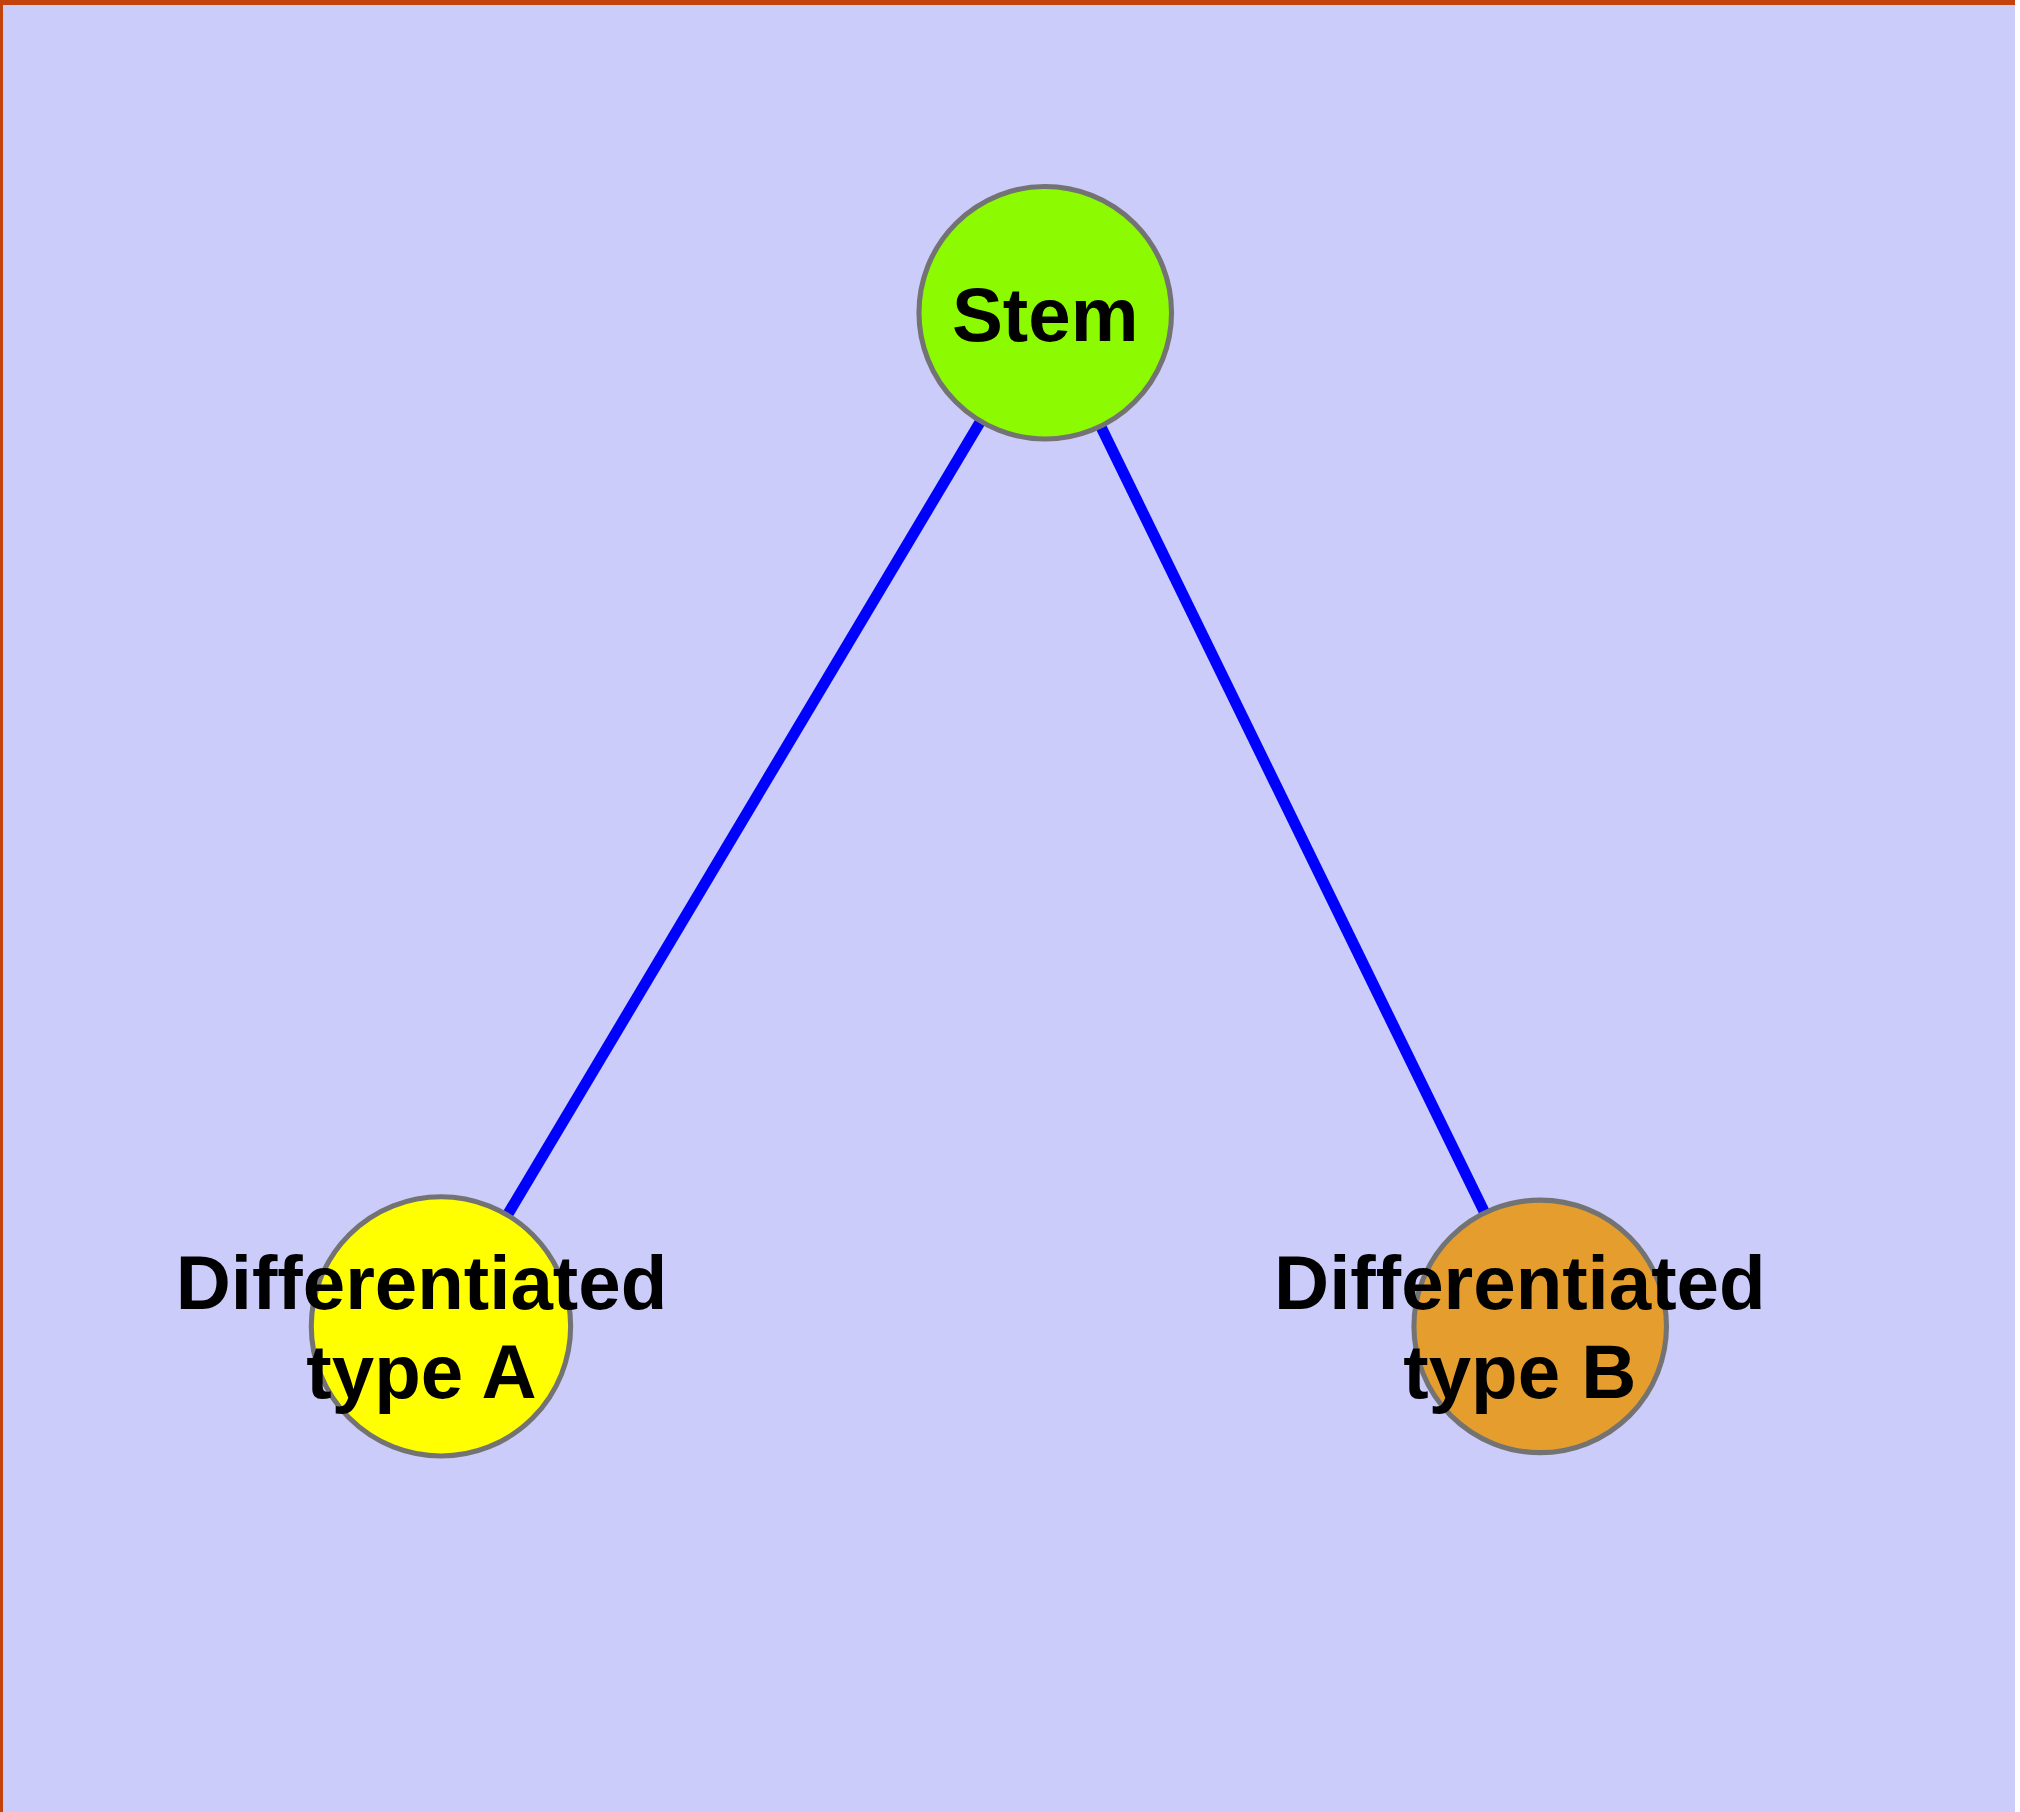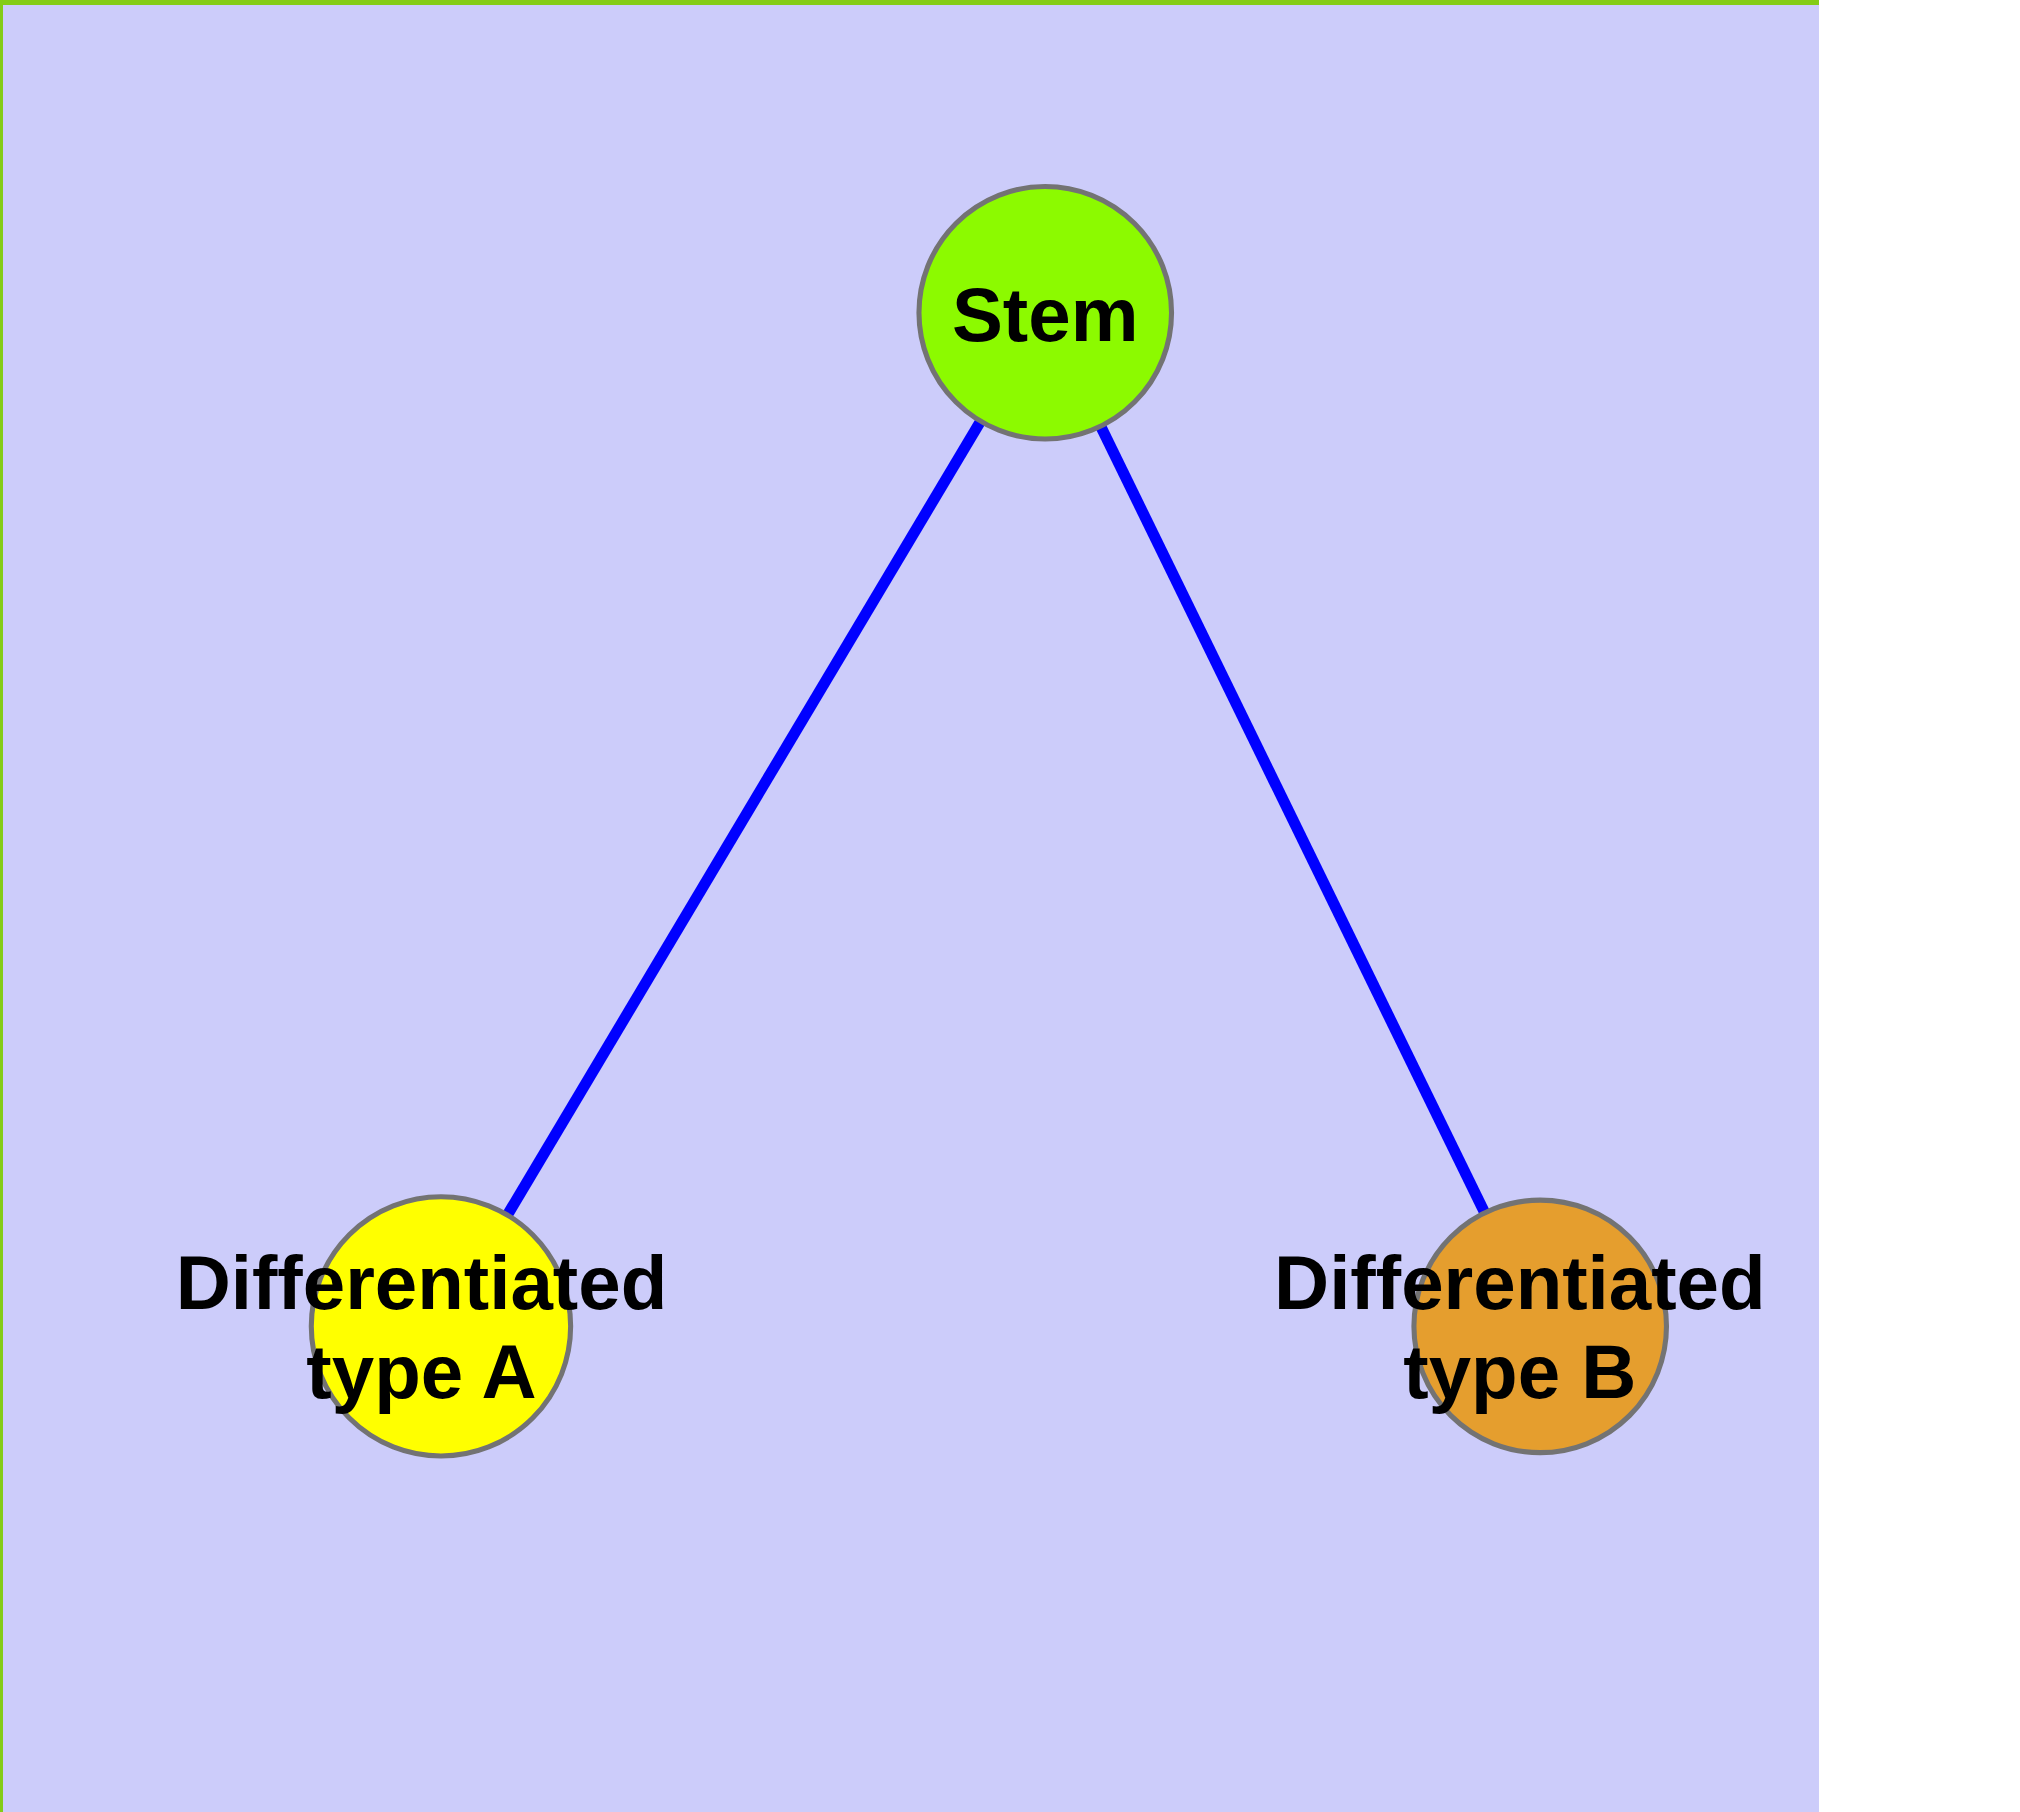--- a/index.html
+++ b/index.html
@@ -6,23 +6,23 @@
   html, body {
     margin: 0;
     padding: 0;
     background: #ffffff;
   }
   body {
     font-family: "Liberation Sans", sans-serif;
   }
   #canvas {
     position: relative;
-    width: 1819px;
+    width: 2015px;
     height: 1812px;
-    background: #84cc16;
+    background: #c2410c;
     overflow: hidden;
   }
   #plot-area {
     position: absolute;
     left: 3.4px;
     top: 5.1px;
     width: 2017px;
     height: 1807px;
     background: #ccccfa;
   }

